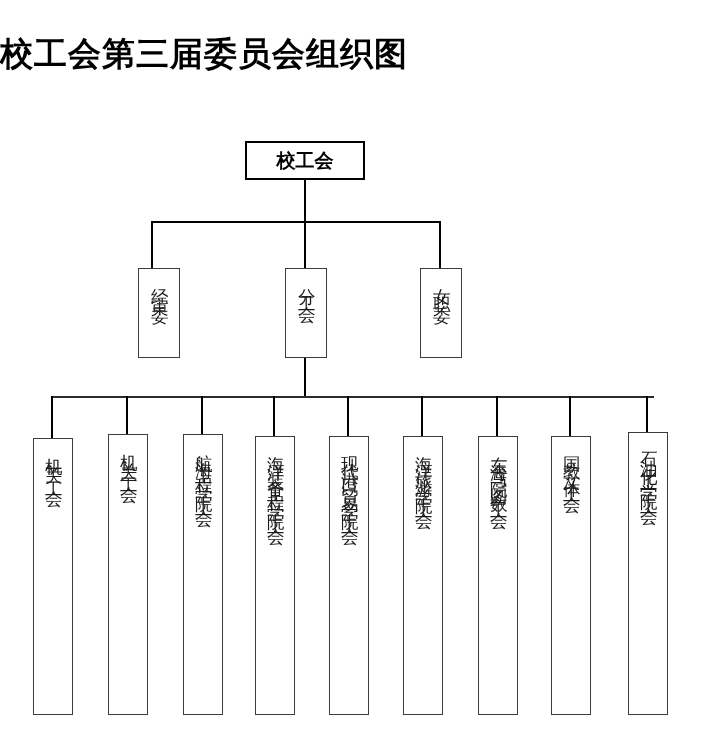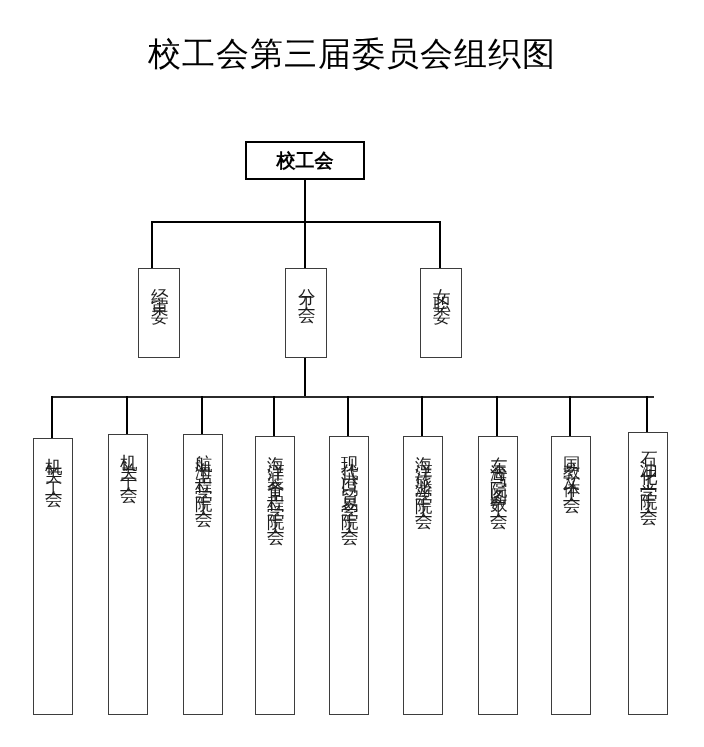--- a/index.html
+++ b/index.html
@@ -15,23 +15,22 @@
     overflow: hidden;
     font-family: "DejaVu Serif", serif;
   }
 
   
   .chart-title {
     position: absolute;
     left: 0;
     top: 32px;
     width: 704px;
-    text-align: center;
     font-family: "DejaVu Sans", sans-serif;
-    font-weight: 400;
+    font-weight: 700;
     font-size: 33px;
     line-height: 44px;
     letter-spacing: 1px;
     color: #000000;
     white-space: nowrap;
   }
 
   
   .node {
     position: absolute;

